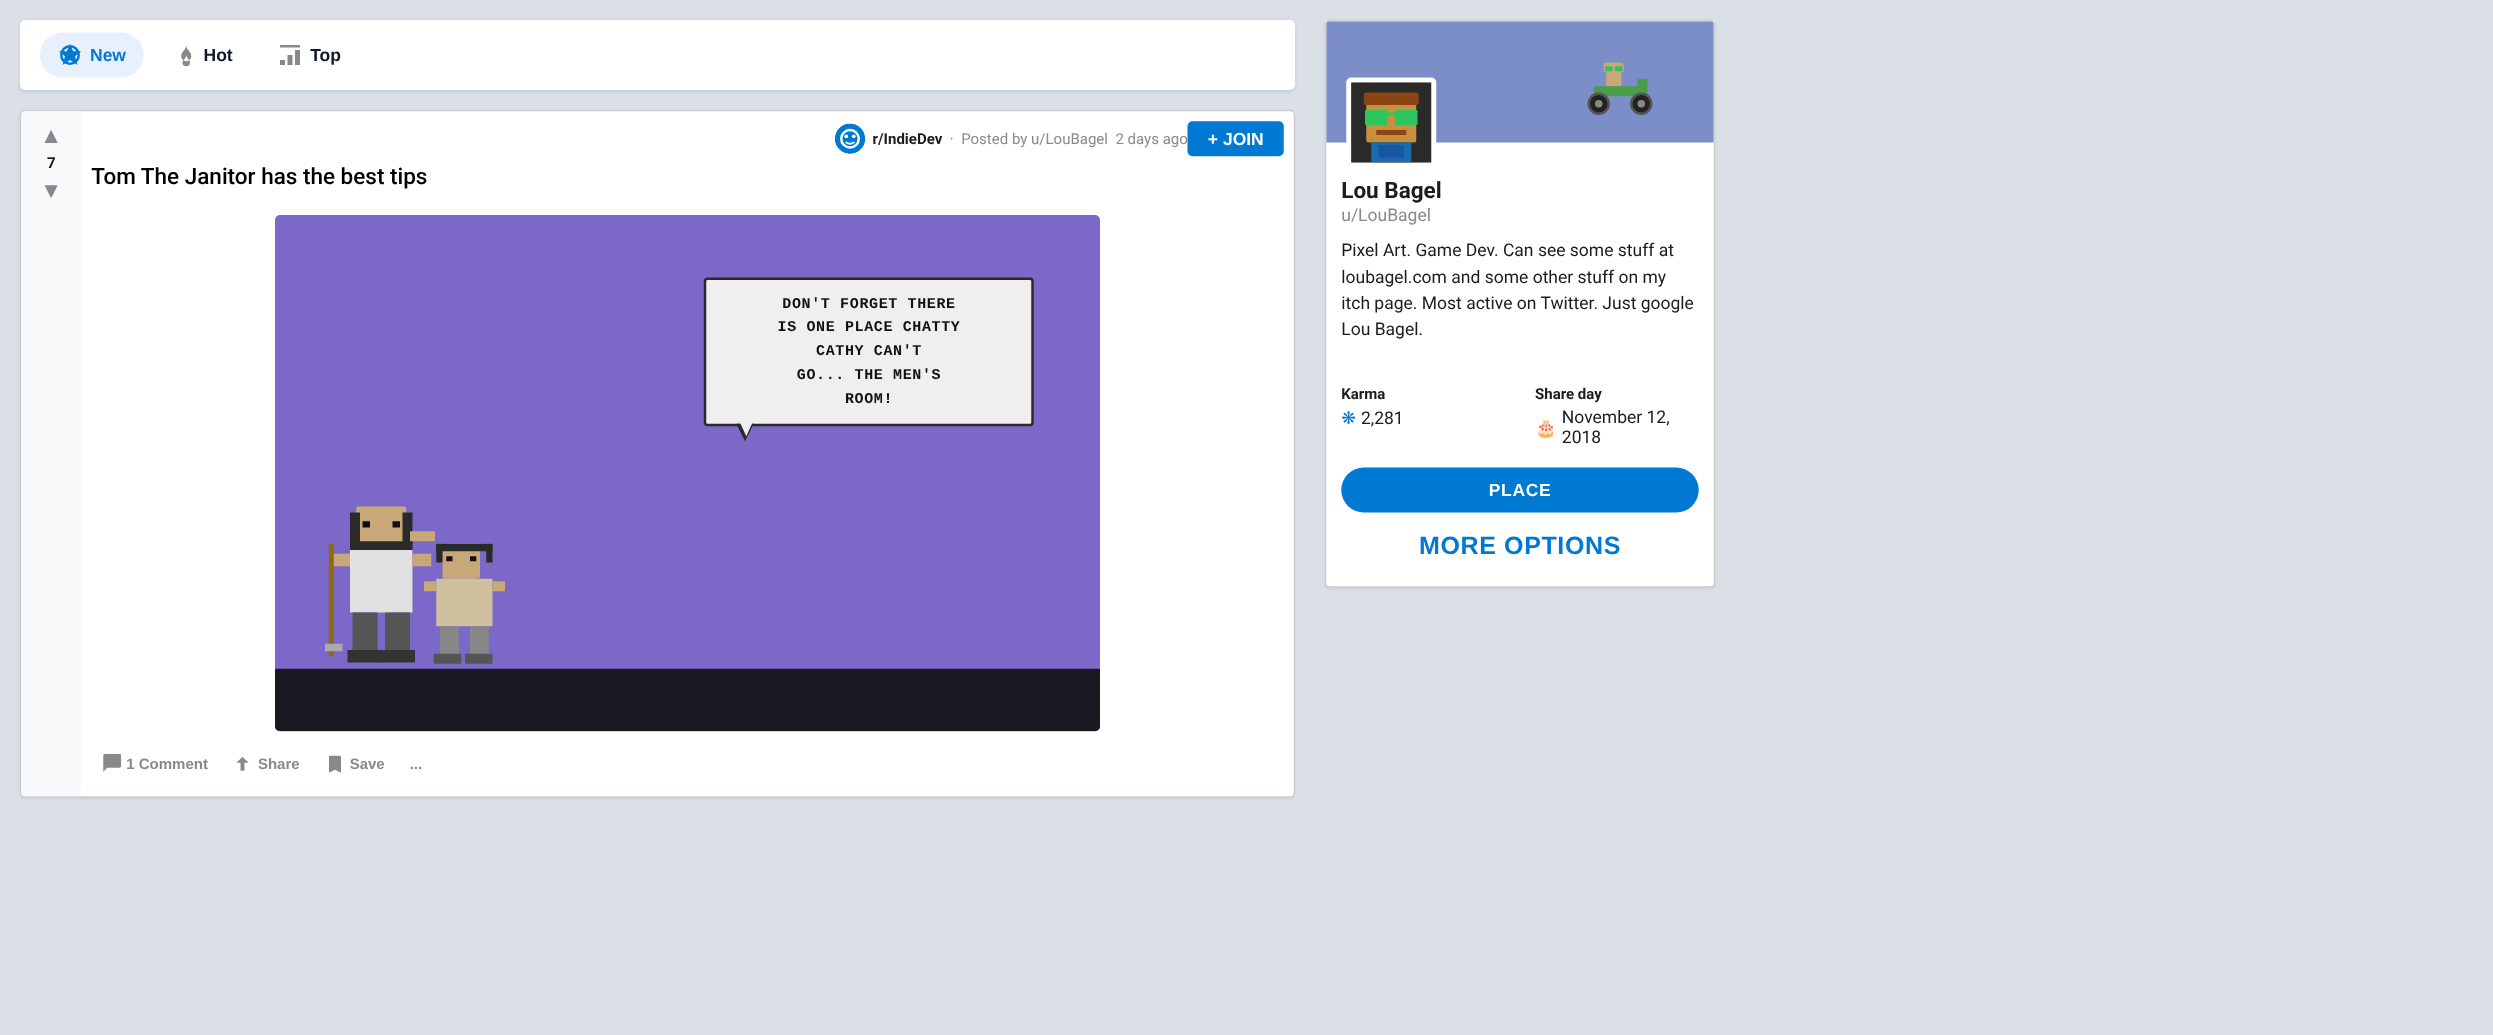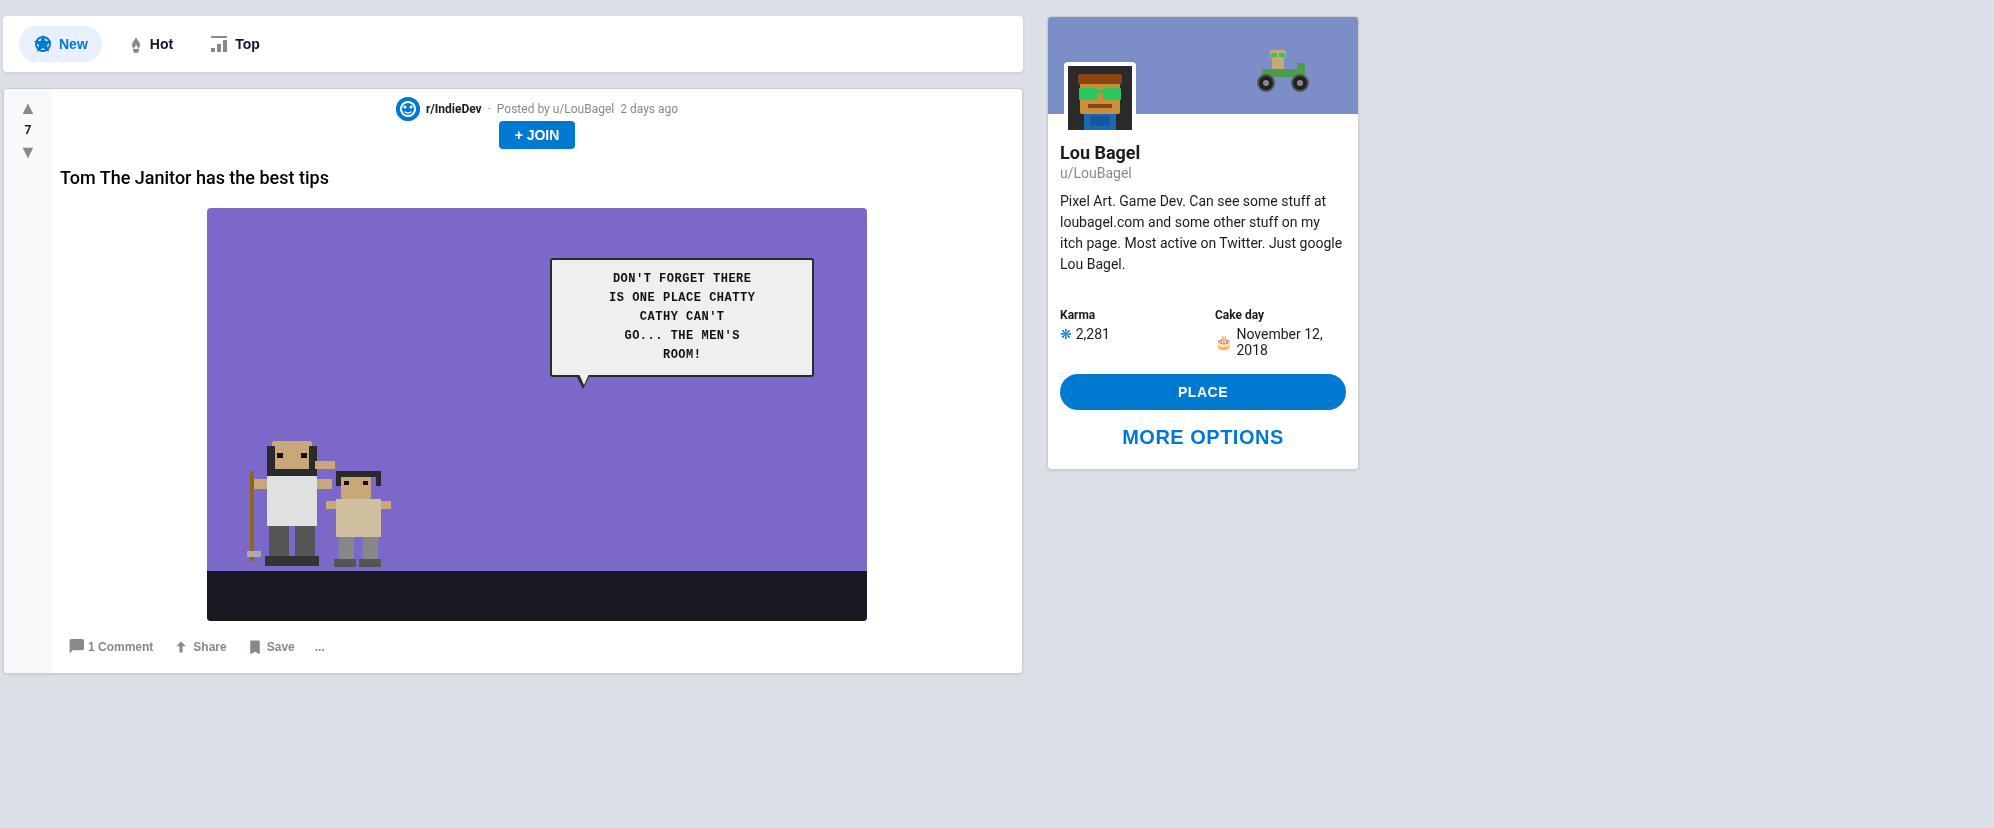--- a/index.html
+++ b/index.html
@@ -7,21 +7,21 @@
       background: #dae0e6;
       font-family: -apple-system, BlinkMacSystemFont, 'Segoe UI', Roboto, sans-serif;
       font-size: 14px;
       color: #1c1c1c;
       min-height: 828px;
     }
 
     .page-layout {
       display: flex;
       gap: 24px;
-      padding: 16px 16px 16px 3px;
+      padding: 16px 16px 16px 16px;
       max-width: 1994px;
     }
 
     .main-col {
       flex: 1;
       max-width: 1020px;
     }
 
     
     .sort-bar {
@@ -97,22 +97,21 @@
 
     .post-content {
       flex: 1;
       padding: 8px 8px 8px 8px;
     }
 
     .post-meta {
       display: flex;
       align-items: center;
       justify-content: flex-end;
-      margin-bottom: 18px;
-      flex-direction: column;
+      margin-bottom: 6px;
     }
 
     .post-meta-left {
       display: flex;
       align-items: center;
       gap: 6px;
       font-size: 12px;
       color: #878a8c;
     }
 
@@ -522,21 +521,21 @@
 
         <div class="profile-stats">
           <div class="stat-group">
             <div class="stat-label">Karma</div>
             <div class="stat-value">
               <span style="color:#0079d3; font-size:14px;">❋</span>
               <span>2,281</span>
             </div>
           </div>
           <div class="stat-group">
-            <div class="stat-label">Cake day</div>
+            <div class="stat-label">Share day</div>
             <div class="stat-value">
               <span style="font-size:14px;">🎂</span>
               <span>November 12, 2018</span>
             </div>
           </div>
         </div>
 
         <button class="follow-btn">PLACE</button>
         <button class="more-options-btn">MORE OPTIONS</button>
       </div>

